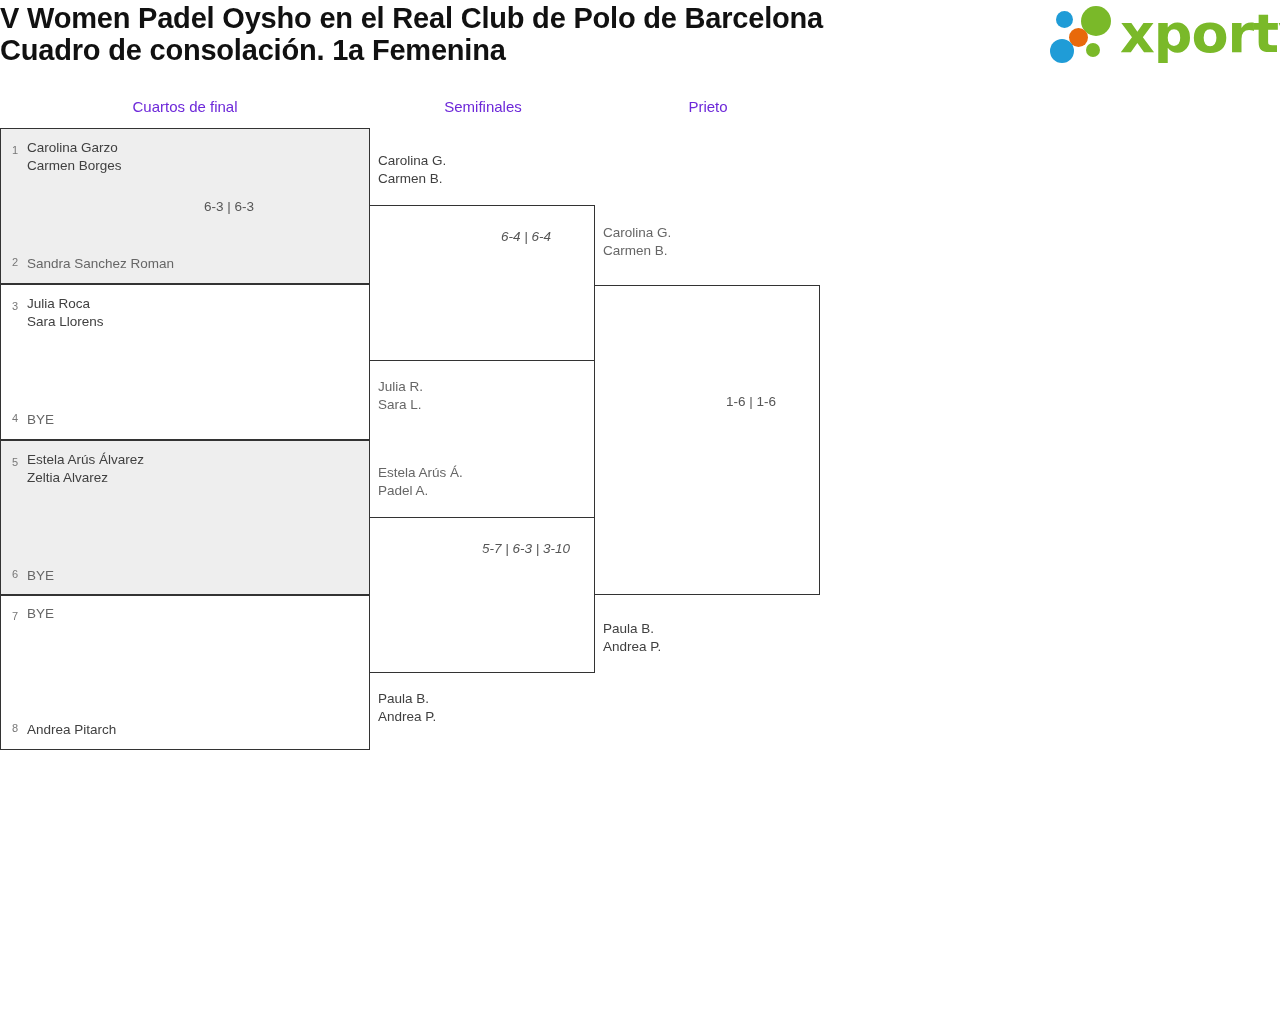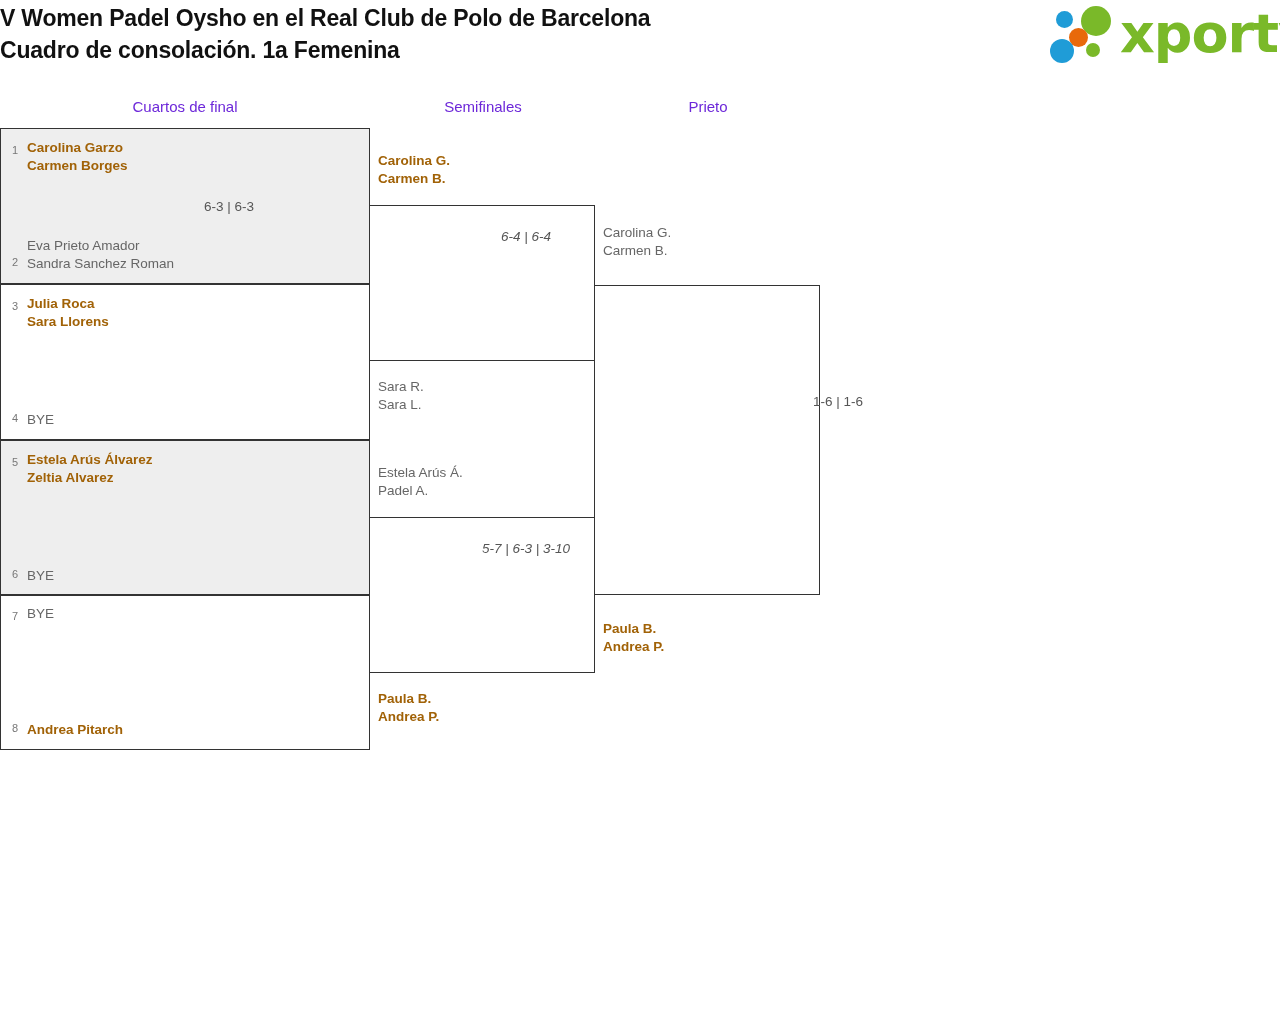--- a/index.html
+++ b/index.html
@@ -5,21 +5,21 @@
   html,body{margin:0;padding:0;}
   body{
     width:1280px;height:1015px;background:#ffffff;
     font-family:"Liberation Sans", sans-serif;
     color:#1b1b1b;overflow:hidden;position:relative;
   }
   
   #header{position:absolute;left:0;top:0;width:1280px;height:88px;}
   #title{
     position:absolute;left:0;top:2px;width:900px;
-    font-size:23px;font-weight:bold;line-height:32px;color:#111111;
+    font-size:29px;font-weight:bold;line-height:32px;color:#111111;
     letter-spacing:-0.2px;
   }
   #title .line{display:block;white-space:nowrap;}
   
   #logo{position:absolute;right:8px;top:4px;width:222px;height:62px;}
   #logo-dots{position:absolute;left:0;top:2px;width:72px;height:58px;}
   .dot{position:absolute;border-radius:50%;}
   #logo-word{
     position:absolute;left:70px;top:-1px;
     font-size:54px;font-weight:bold;line-height:62px;
@@ -43,36 +43,36 @@
   .seed{
     position:absolute;left:6px;font-size:11px;color:#777777;line-height:14px;
     width:16px;text-align:center;
   }
   .r1 .seed.s-top{top:14px;}
   .r1 .seed.s-bot{bottom:14px;}
   .names{
     position:absolute;left:26px;right:6px;font-size:13.5px;line-height:18px;
   }
   .r2 .names,.r3 .names{left:8px;}
-  .names.win{font-weight:bold;color:#a16207;}
+  .names.win{font-weight:normal;color:#404040;}
   .names.lose{font-weight:normal;color:#666666;}
   .names .n{display:block;white-space:nowrap;overflow:hidden;}
   .r1 .names.t{top:10px;}
   .r1 .names.b{bottom:10px;}
   .r2 .names.t{top:-54px;}
   .r2 .names.b{bottom:-54px;}
   .r3 .names.t{top:-62px;}
   .r3 .names.b{bottom:-62px;}
   .score{
     position:absolute;left:0;width:100%;text-align:center;
     font-size:13.5px;color:#555555;line-height:18px;margin-left:44px;
   }
   .r1 .score{top:69px;}
   .r2 .score{top:22px;font-style:italic;}
-  .r3 .score{top:107px;text-align:right;}
+  .r3 .score{top:107px;}
 </style>
 </head>
 <body>
 
 <div id="header">
   <div id="title">
     <span class="line">V Women Padel Oysho en el Real Club de Polo de Barcelona</span>
     <span class="line">Cuadro de consolación. 1a Femenina</span>
   </div>
 
@@ -96,21 +96,20 @@
 
   <div class="match r1 shaded" style="top:128px;">
     <span class="seed s-top">1</span>
     <div class="names t win">
       <span class="n">Carolina Garzo</span>
       <span class="n">Carmen Borges</span>
     </div>
     <div class="score">6-3 | 6-3</div>
     <span class="seed s-bot">2</span>
     <div class="names b lose">
-      <span class="n">Eva Prieto Amador</span>
       <span class="n">Sandra Sanchez Roman</span>
     </div>
   </div>
 
   <div class="match r1" style="top:284px;">
     <span class="seed s-top">3</span>
     <div class="names t win">
       <span class="n">Julia Roca</span>
       <span class="n">Sara Llorens</span>
     </div>
@@ -149,21 +148,21 @@
     </div>
   </div>
 
   <div class="match r2" style="top:205px;">
     <div class="names t win">
       <span class="n">Carolina G.</span>
       <span class="n">Carmen B.</span>
     </div>
     <div class="score">6-4 | 6-4</div>
     <div class="names b lose">
-      <span class="n">Sara R.</span>
+      <span class="n">Julia R.</span>
       <span class="n">Sara L.</span>
     </div>
   </div>
 
   <div class="match r2" style="top:517px;">
     <div class="names t lose">
       <span class="n">Estela Arús Á.</span>
       <span class="n">Padel A.</span>
     </div>
     <div class="score">5-7 | 6-3 | 3-10</div>

